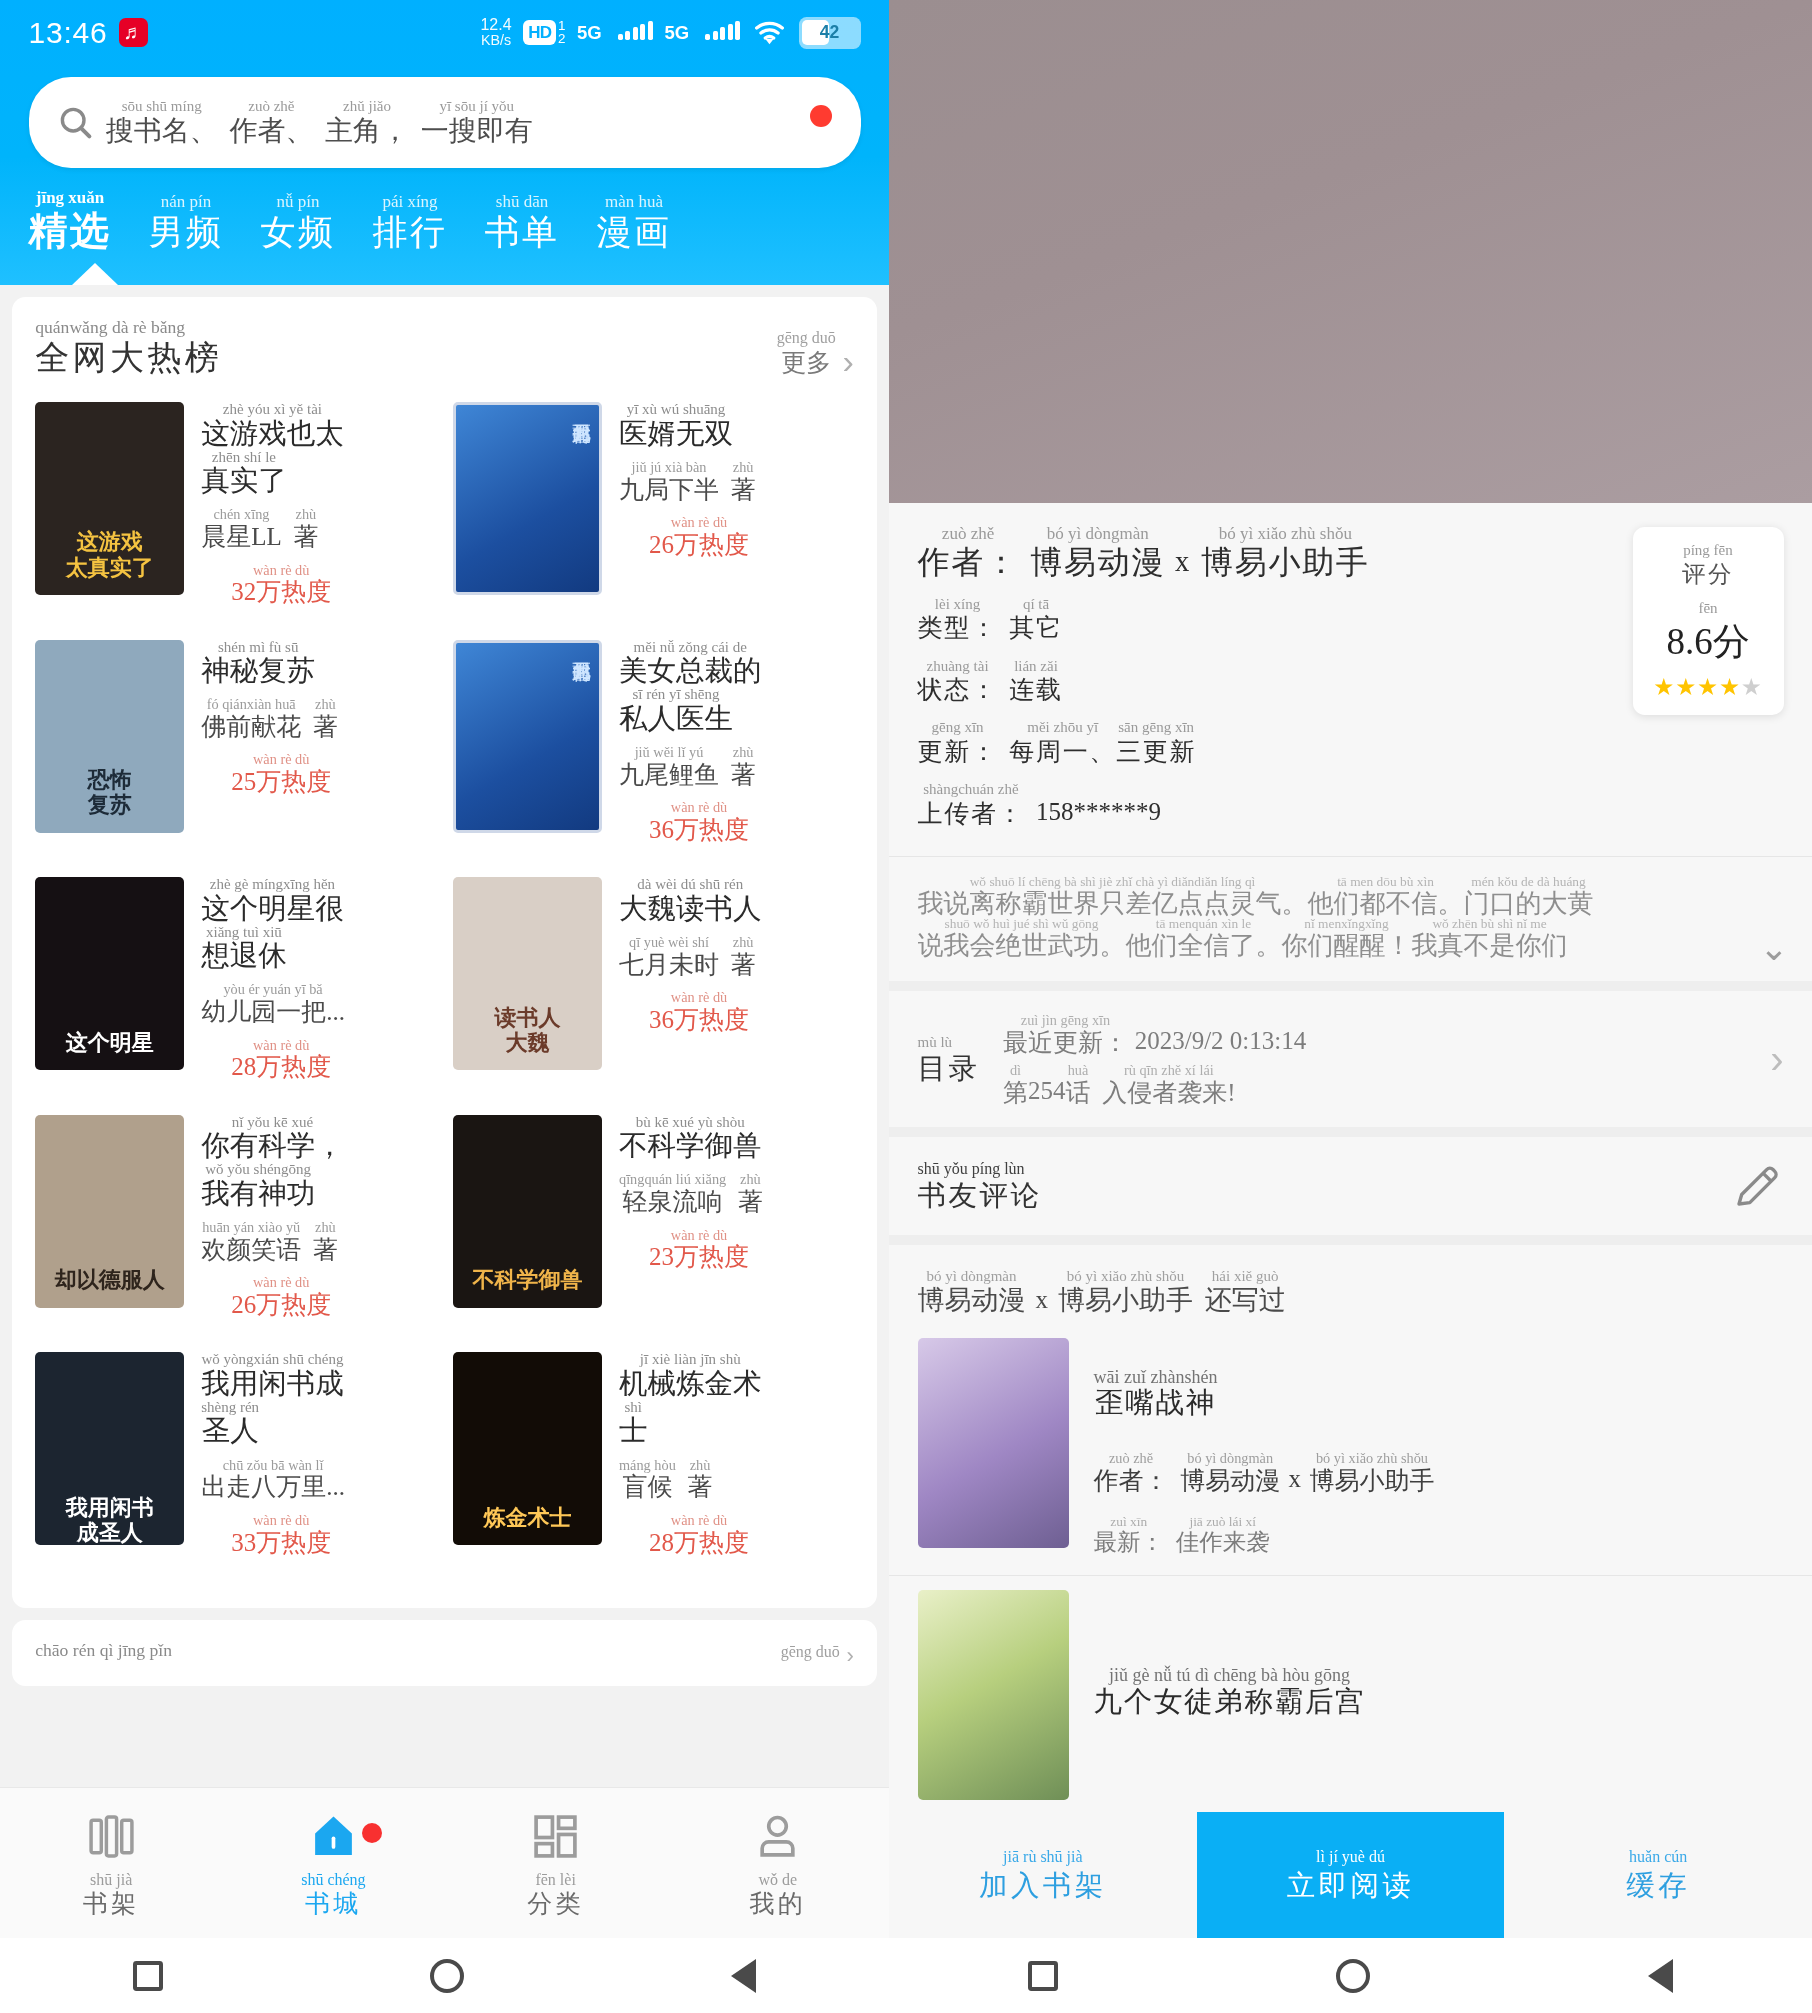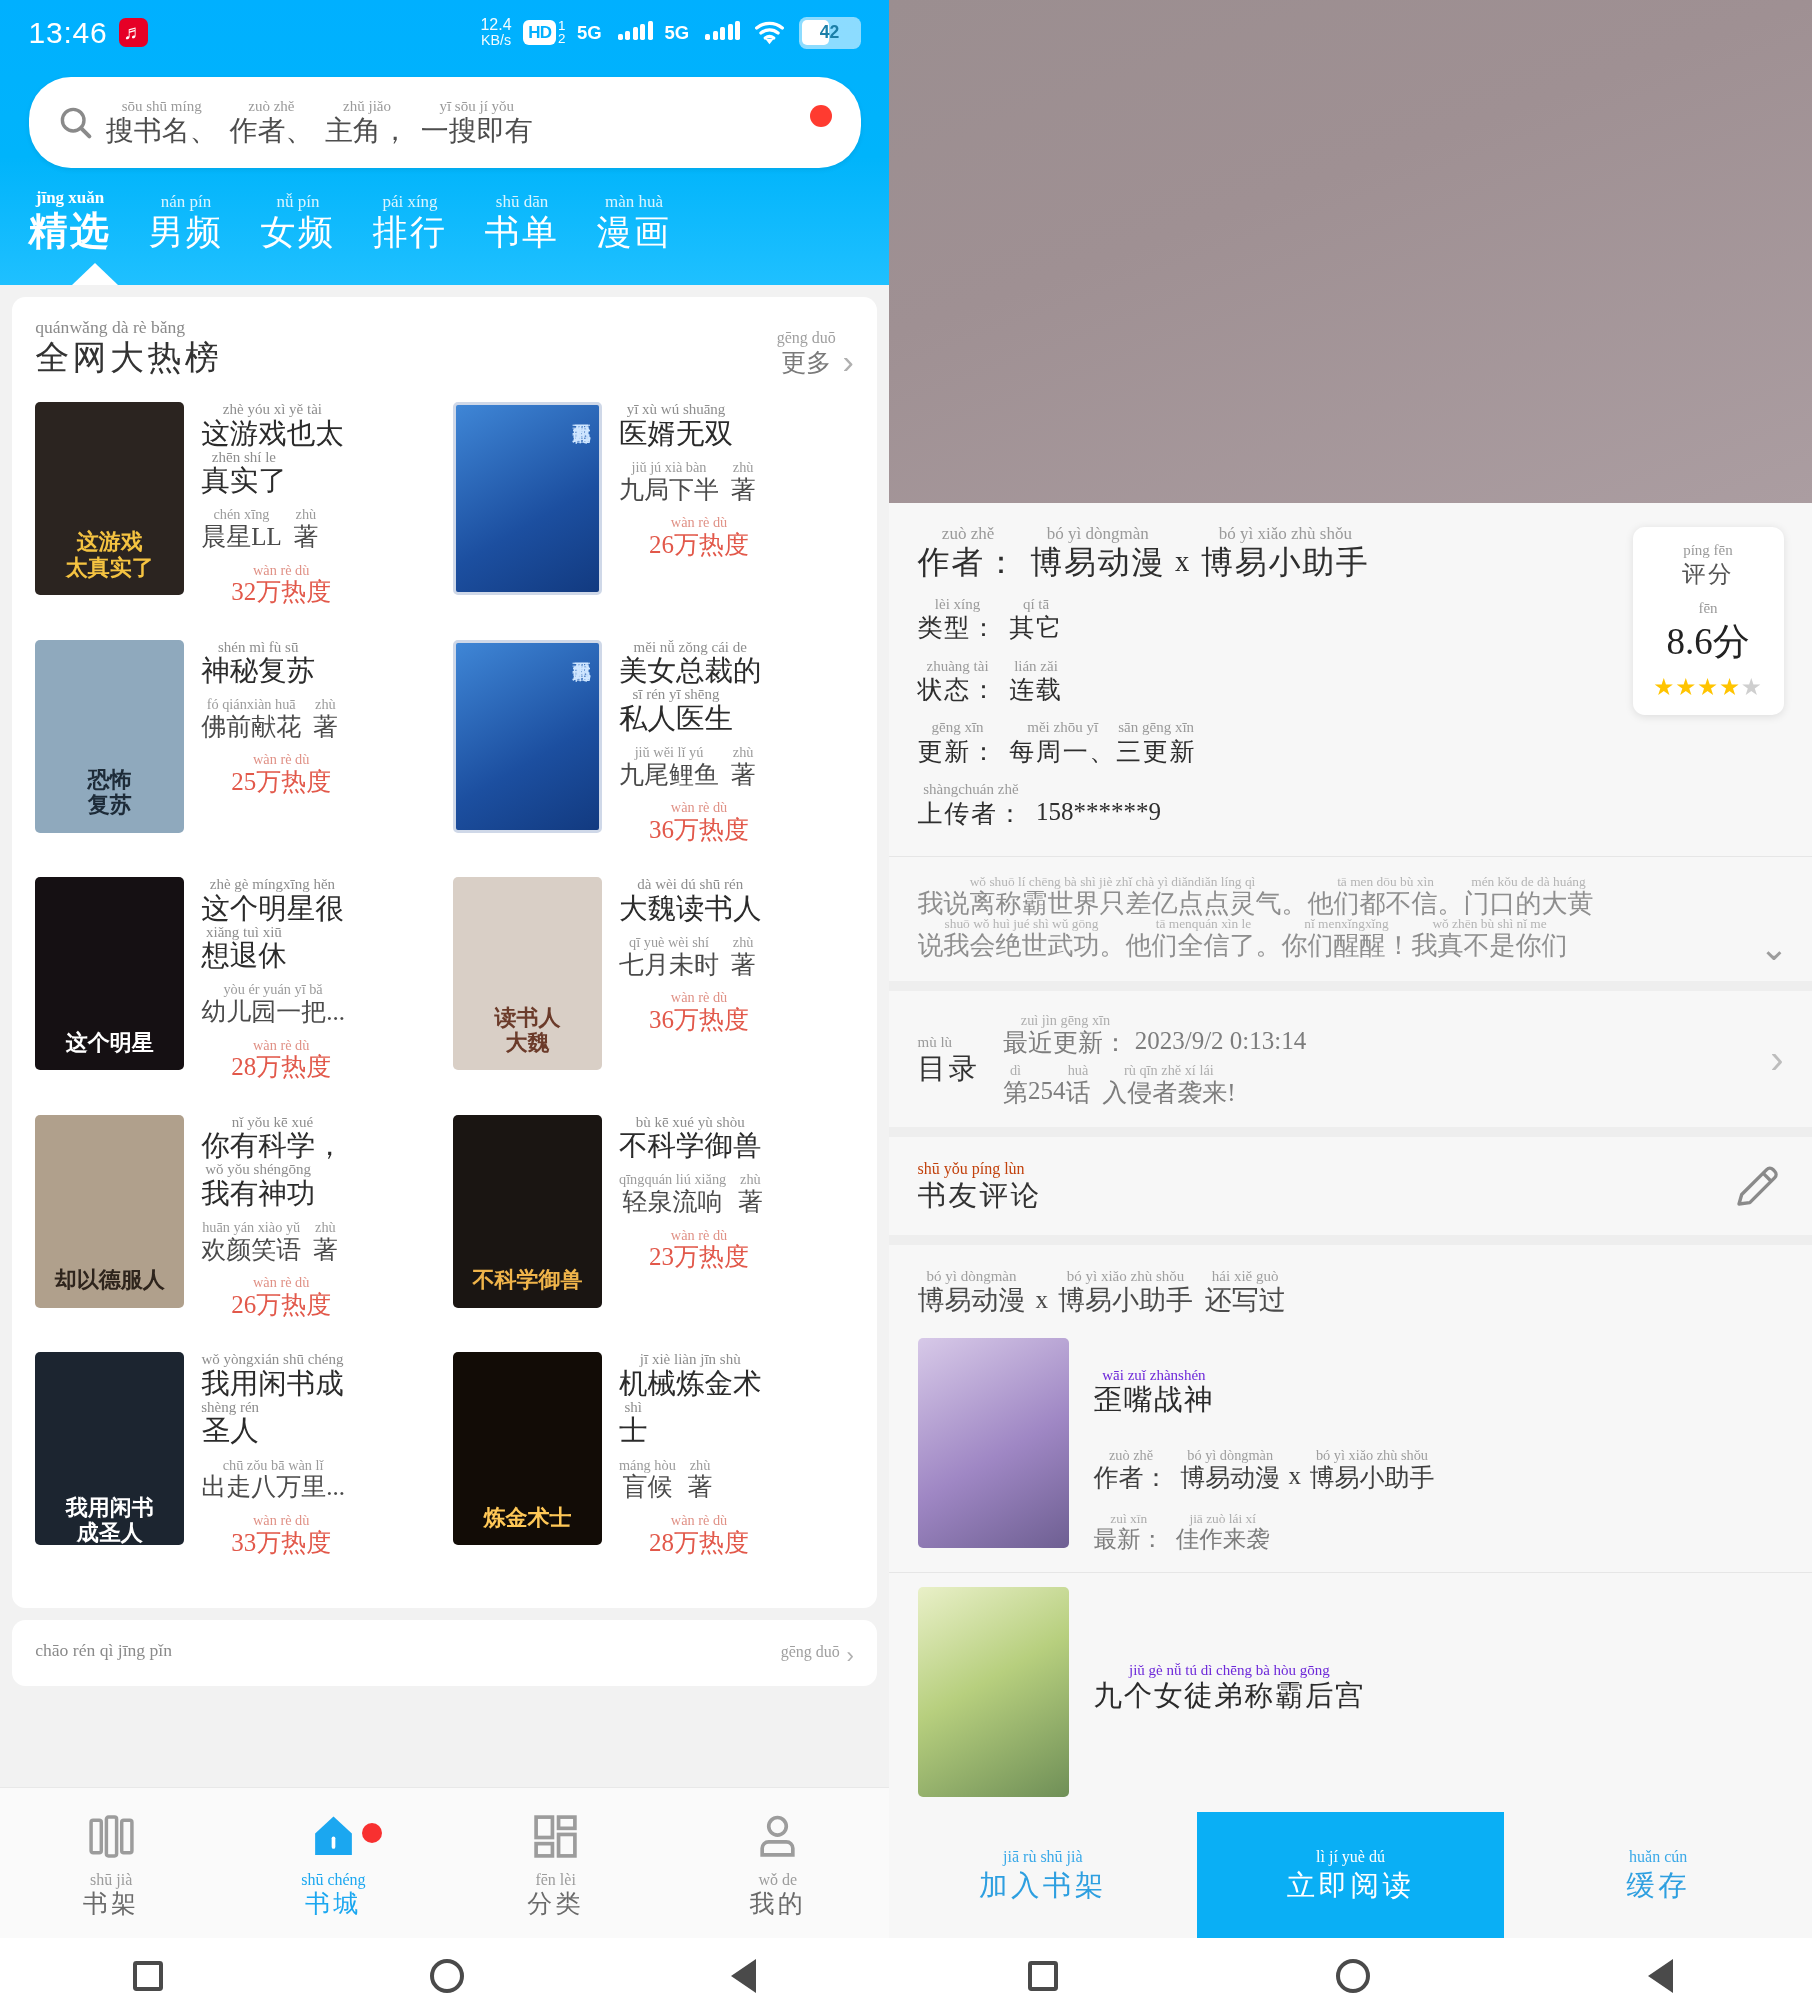--- a/index.html
+++ b/index.html
@@ -184,34 +184,34 @@
   .rowlink .left-lbl .py { font-size:15px; color:#9a9a9a; font-family:"Liberation Serif",serif; margin-bottom:5px;}
   .rowlink .left-lbl .hz { font-size:28.5px; color:#333; font-family:"Liberation Serif",serif; letter-spacing:2.5px;}
   .rowlink .mid { flex:1; min-width:0;}
   .rowlink .mid .l1, .rowlink .mid .l2 { display:flex; align-items:flex-end; }
   .rowlink .mid .hz { font-size:25px; color:#7d7d7d; font-family:"Liberation Serif",serif;}
   .rowlink .mid .py { font-size:14.3px; color:#aeaeae; font-family:"Liberation Serif",serif; margin-bottom:2.5px;}
   .rowlink .arrow { font-size:40px; color:#bdbdbd; line-height:.7; font-weight:300;}
 
   .sec-head2 { display:flex; align-items:center; padding: 22px 28.5px; }
   .sec-head2 .stack { display:flex; flex-direction:column; line-height:1;}
-  .sec-head2 .py { font-size:16px; color:#c2410c; font-family:"Liberation Serif",serif; margin-bottom:5px;}
+  .sec-head2 .py { font-size:16px; color:#404040; font-family:"Liberation Serif",serif; margin-bottom:5px;}
   .sec-head2 .hz { font-size:28.5px; color:#333; font-family:"Liberation Serif",serif; letter-spacing:2.5px;}
   .pen { margin-left:auto; width:54px; height:54px;}
 
   .author-more { padding: 23.5px 28.5px 8.4px; display:flex; align-items:flex-end;}
   .author-more .hz { font-size:27px; color:#4a4a4a; font-family:"Liberation Serif",serif;}
   .author-more .py { font-size:15px; color:#a0a0a0; font-family:"Liberation Serif",serif; margin-bottom:3.4px;}
 
   .relitem { display:flex; gap:25px; padding: 15px 28.5px 20px;}
   .rel-cover { width:151px; height:210px; border-radius:5px; flex:0 0 151px; overflow:hidden;}
   .rel-info { flex:1; min-width:0; padding-top:30px;}
   .rel-info .t { display:flex; align-items:flex-end; margin-bottom:34px;}
   .rel-info .t .hz { font-size:28.5px; color:#2b2b2b; font-family:"Liberation Serif",serif; letter-spacing:1.7px;}
-  .rel-info .t .py { font-size:15px; color:#6d28d9; font-family:"Liberation Serif",serif; margin-bottom:3.4px;}
+  .rel-info .t .py { font-size:18px; color:#737373; font-family:"Liberation Serif",serif; margin-bottom:3.4px;}
   .rel-info .a { display:flex; align-items:flex-end; margin-bottom:22px;}
   .rel-info .a .hz { font-size:25px; color:#3f3f3f; font-family:"Liberation Serif",serif;}
   .rel-info .a .py { font-size:14.3px; color:#9e9e9e; font-family:"Liberation Serif",serif; margin-bottom:2.5px;}
   .rel-info .n { display:flex; align-items:flex-end;}
   .rel-info .n .hz { font-size:23.5px; color:#7d7d7d; font-family:"Liberation Serif",serif;}
   .rel-info .n .py { font-size:13.4px; color:#acacac; font-family:"Liberation Serif",serif; margin-bottom:2.5px;}
 
   .actionbar { position:absolute; left:0; right:0; bottom:76px; height:126px; display:flex; background:#f7f7f7;}
   .act { flex:1; display:flex; flex-direction:column; align-items:center; justify-content:center; }
   .act .py { font-size:16px; font-family:"Liberation Serif",serif; line-height:1; margin-bottom:6.7px; color:#3aa9e8;}

